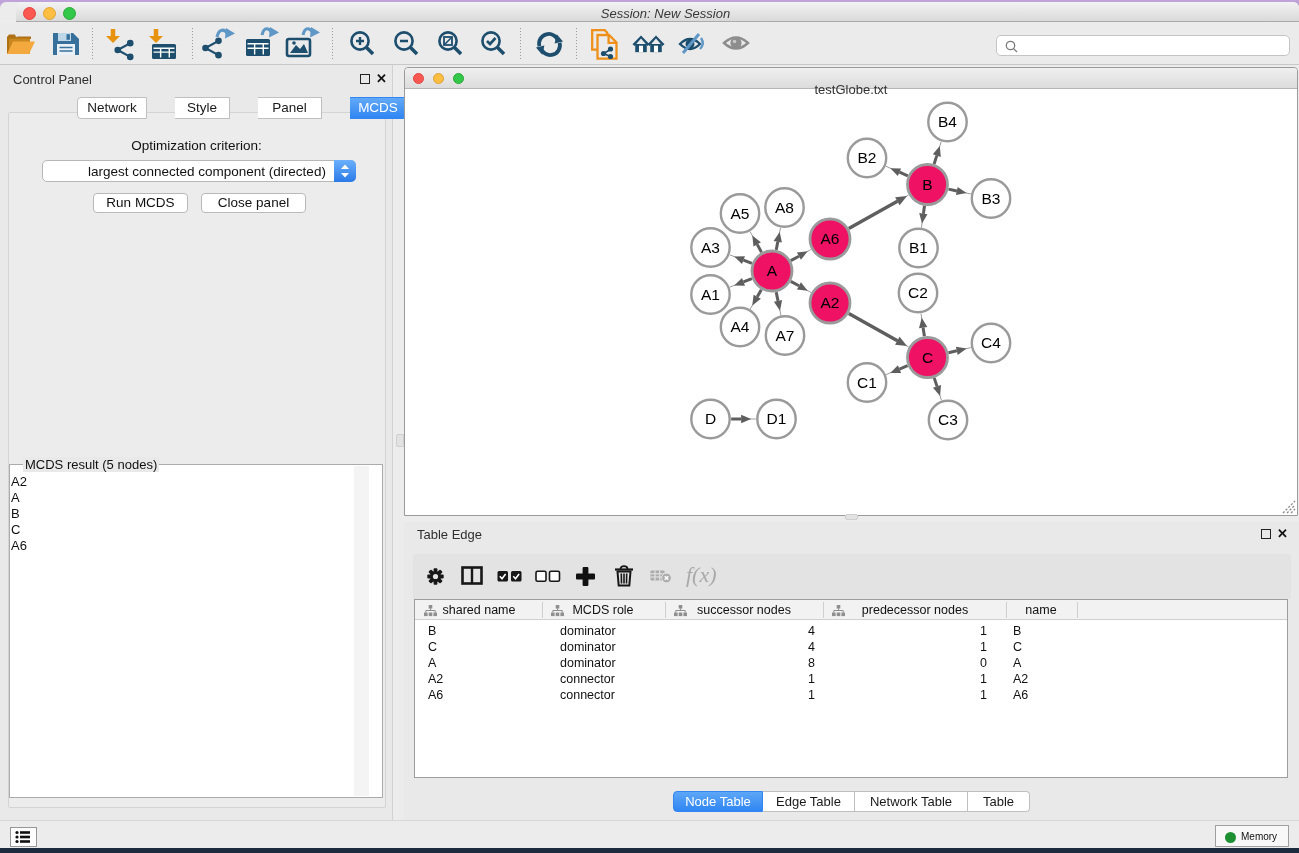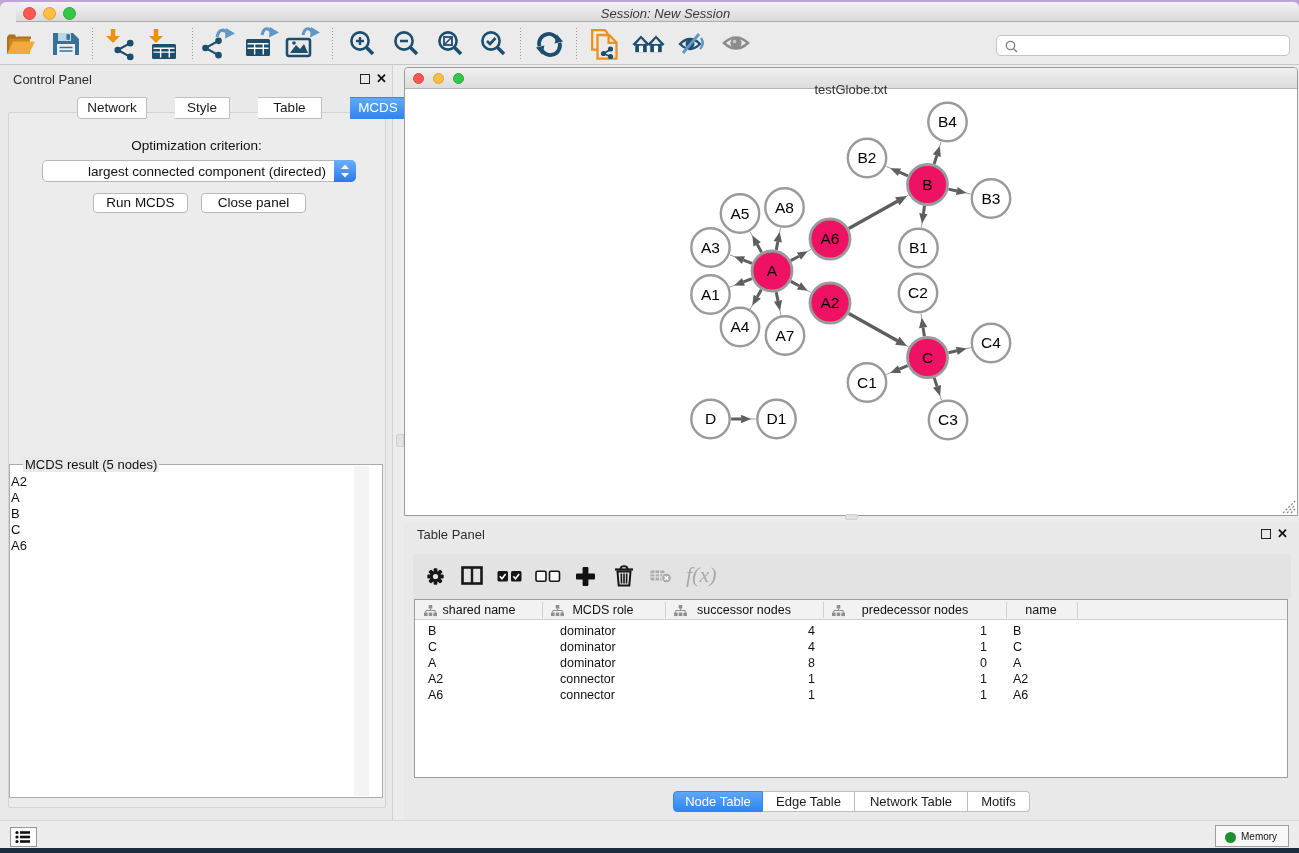--- a/index.html
+++ b/index.html
@@ -224,21 +224,21 @@
     </div>
   </div>
   <div id="cpanel" class="abs">
     <div id="cp-title" class="abs">Control Panel</div>
     <div class="wbtn-sq" style="left:360px; top:9px;"></div>
     <div class="wbtn-x" style="left:376px; top:9px;">✕</div>
     <div id="cp-body" class="abs"></div>
     <div class="tabrow" style="left:77px; top:32px;gap:28px;">
       <div class="tab first" style="width:70px;">Network</div>
       <div class="tab" style="width:55px;">Style</div>
-      <div class="tab" style="width:64px;">Table</div>
+      <div class="tab" style="width:64px;">Panel</div>
       <div class="tab last sel" style="width:57px;">MCDS</div>
     </div>
     <div id="optlabel" class="abs">Optimization criterion:</div>
     <div id="dropdown" class="abs">
       <div class="txt">largest connected component (directed)</div>
       <div class="step">
         <svg width="22" height="22" viewBox="0 0 22 22">
           <path d="M7 9 L11 4.5 L15 9 Z" fill="#fff"></path>
           <path d="M7 13 L11 17.5 L15 13 Z" fill="#fff"></path>
         </svg>
@@ -361,21 +361,21 @@
 </svg>
     <svg width="14" height="14" viewBox="0 0 14 14" style="position:absolute; right:1px; bottom:1px;">
       <g stroke="#8a8a8a" stroke-width="1.3" stroke-dasharray="2.2,1.6">
         <line x1="1" y1="13" x2="13" y2="1"></line>
         <line x1="5" y1="13" x2="13" y2="5"></line>
         <line x1="9" y1="13" x2="13" y2="9"></line>
       </g>
     </svg>
   </div>
   <div id="tpanel" class="abs">
-    <div id="tp-title" class="abs">Table Panel</div>
+    <div id="tp-title" class="abs">Table Edge</div>
     <div class="wbtn-sq" style="left:857px; top:7px;"></div>
     <div class="wbtn-x" style="left:873px; top:7px;">✕</div>
     <div id="tp-toolbar" class="abs">
       <svg style="position:absolute;left:14px;top:14px" width="17" height="17" viewBox="0 0 17 17">
           <g fill="#171717">
             <rect x="12.9" y="6.6" width="3.8" height="3.8" rx="0.9" transform="rotate(0 14.8 8.5)"></rect>
             <rect x="11.1" y="11.1" width="3.8" height="3.8" rx="0.9" transform="rotate(45 13.0 13.0)"></rect>
             <rect x="6.6" y="12.9" width="3.8" height="3.8" rx="0.9" transform="rotate(90 8.5 14.8)"></rect>
             <rect x="2.1" y="11.1" width="3.8" height="3.8" rx="0.9" transform="rotate(135 4.0 13.0)"></rect>
             <rect x="0.3" y="6.6" width="3.8" height="3.8" rx="0.9" transform="rotate(180 2.2 8.5)"></rect>
@@ -495,21 +495,21 @@
 <div class="cell" style="left:13px;top:88px;">A6</div>
 <div class="cell" style="left:145px;top:88px;">connector</div>
 <div class="cell" style="left:250px;top:88px;width:150px;text-align:right;">1</div>
 <div class="cell" style="left:408px;top:88px;width:164px;text-align:right;">1</div>
 <div class="cell" style="left:598px;top:88px;">A6</div>
     </div>
     <div class="btabs" style="left:269px; top:269px;">
       <div class="btab first sel" style="width:90px;">Node Table</div>
       <div class="btab" style="width:92px;">Edge Table</div>
       <div class="btab" style="width:113px;">Network Table</div>
-      <div class="btab last" style="width:62px;">Motifs</div>
+      <div class="btab last" style="width:62px;">Table</div>
     </div>
   </div>
   <div id="statusbar" class="abs">
     <div id="sb-left" class="abs">
       <svg width="16" height="14" viewBox="0 0 16 14" style="position:absolute;left:4px;top:2px;">
         <g fill="#111">
           <circle cx="2" cy="2.5" r="1.6"></circle>
             <rect x="5" y="1.2" width="10" height="2.6"></rect>
           <circle cx="2" cy="7" r="1.6"></circle>
             <rect x="5" y="5.7" width="10" height="2.6"></rect>

